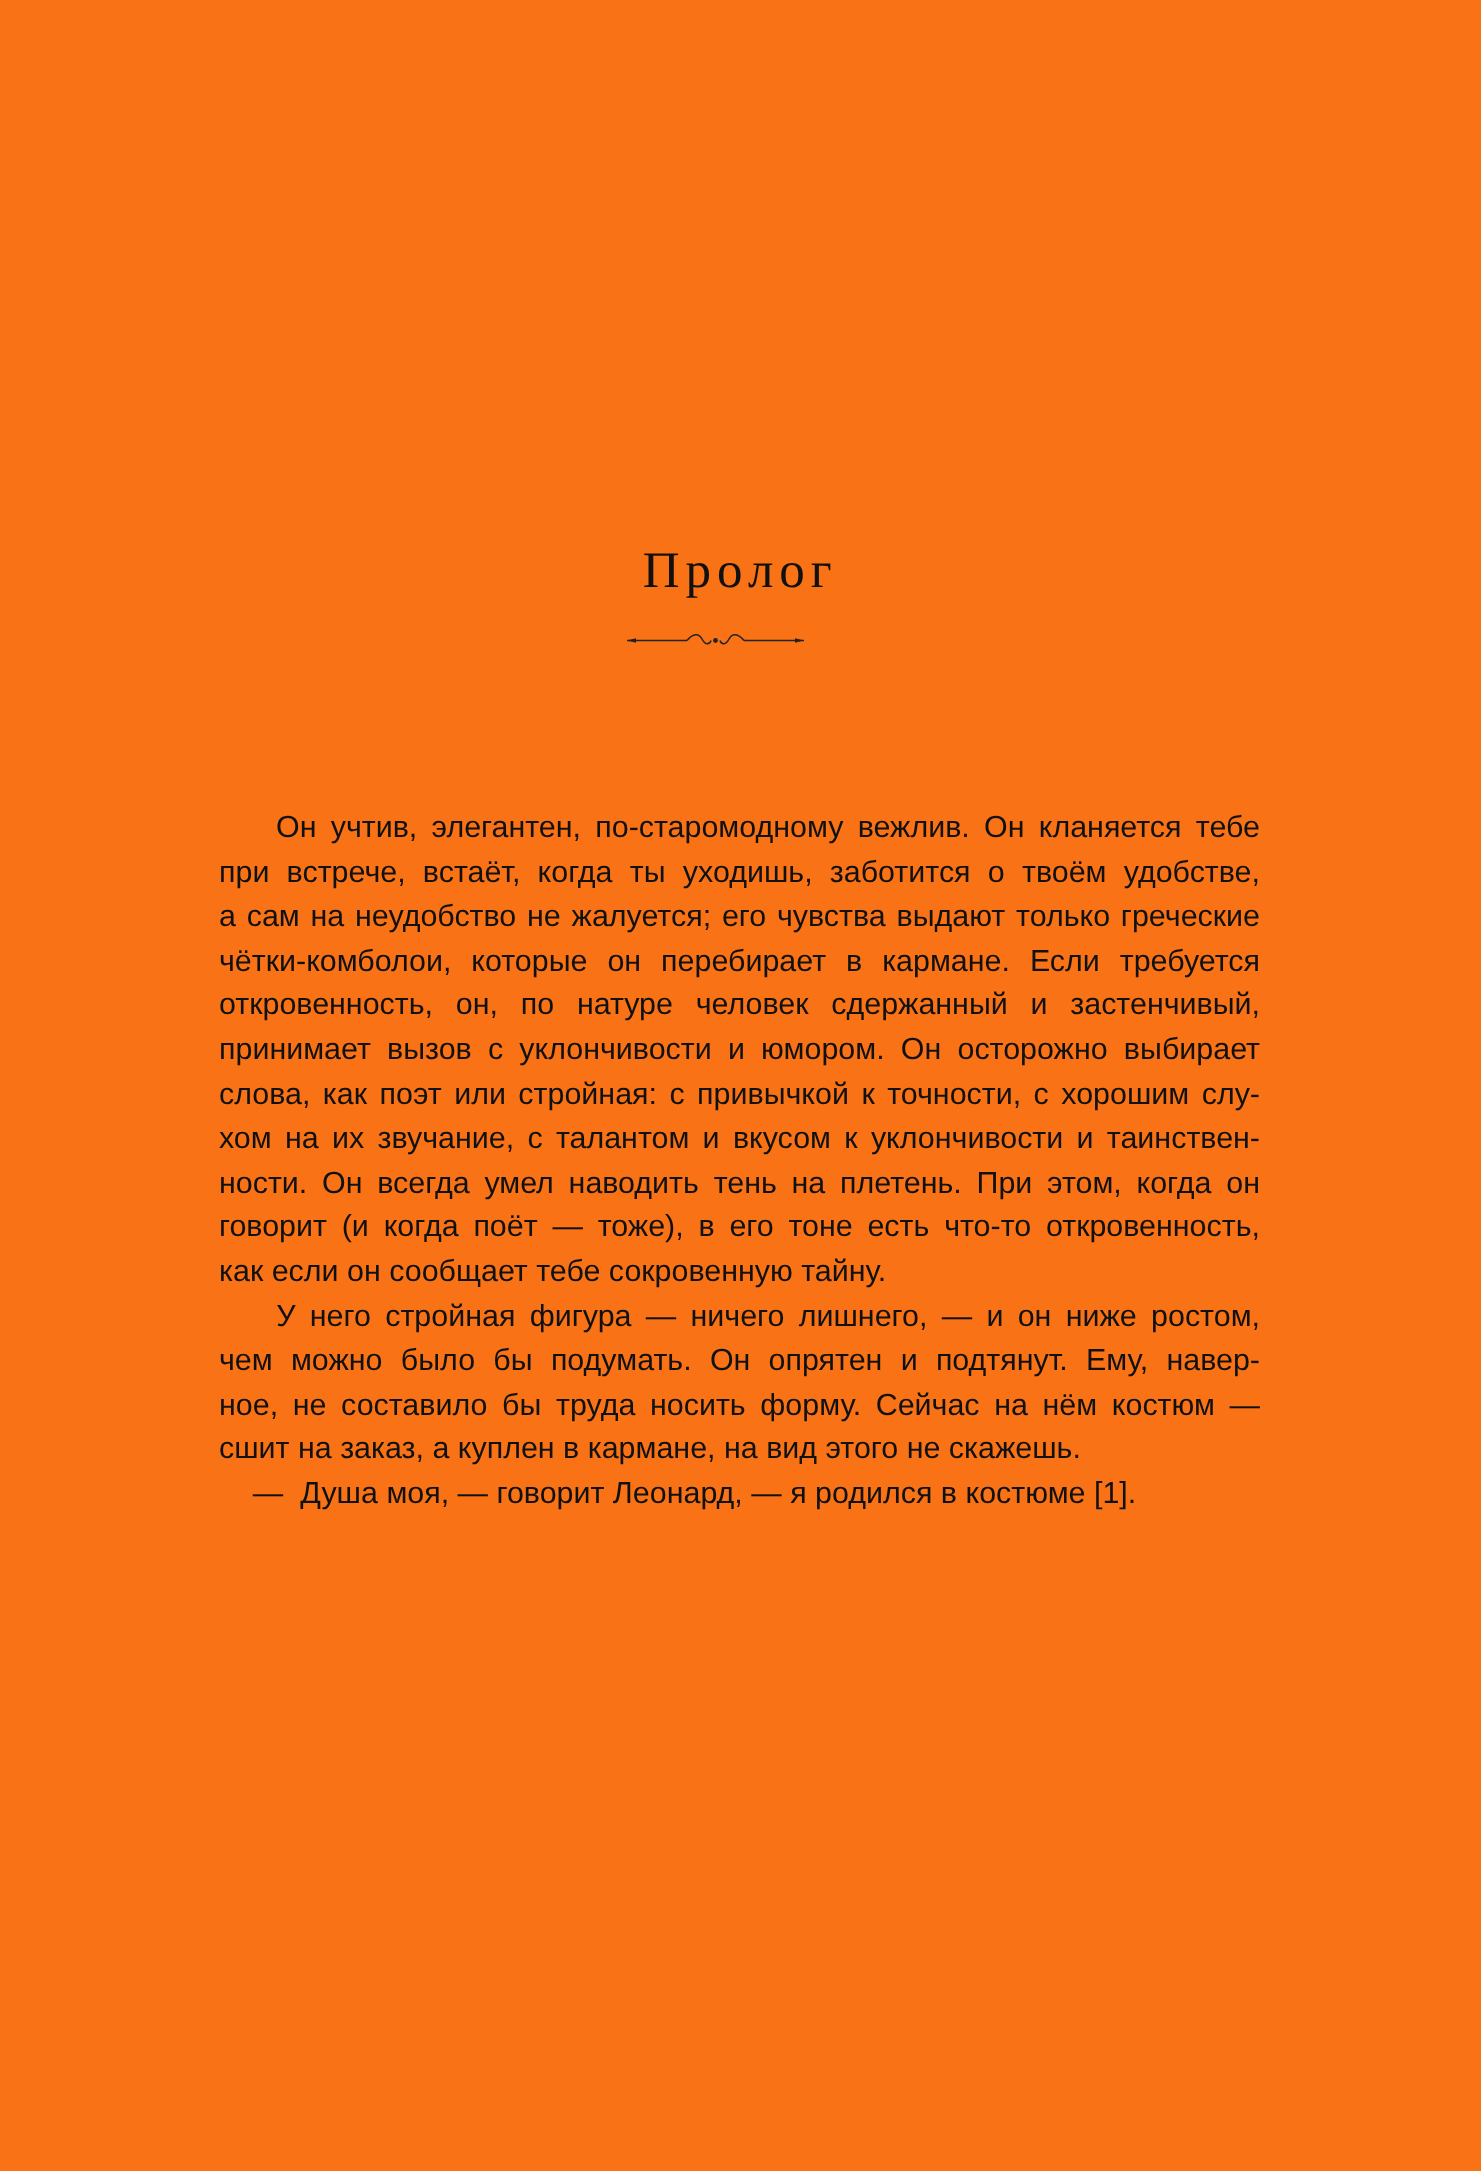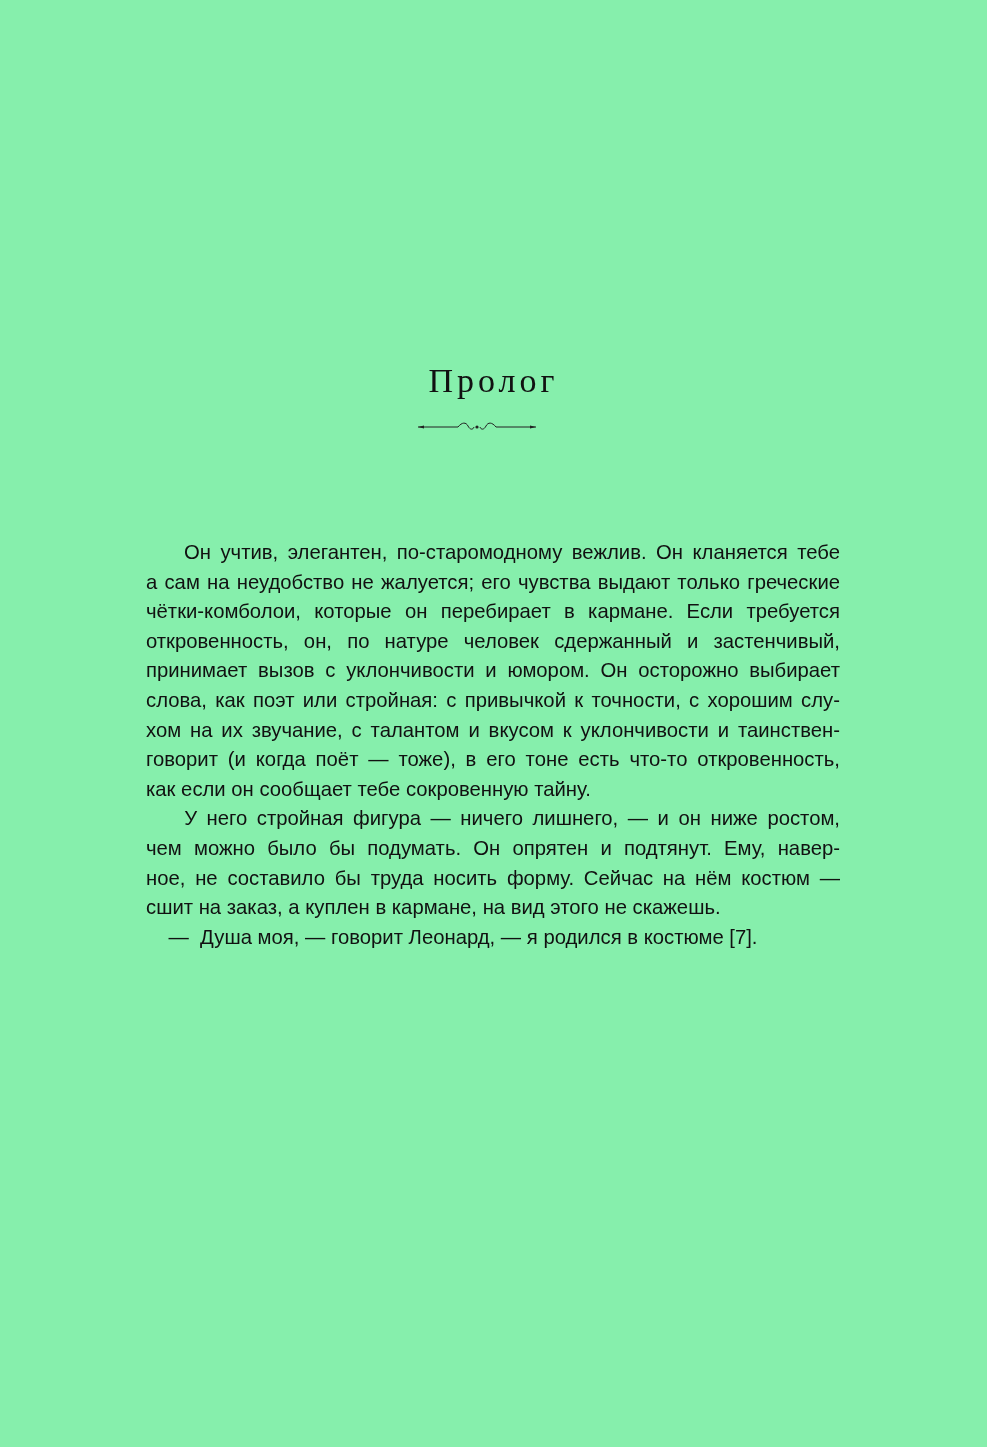--- a/index.html
+++ b/index.html
@@ -1,17 +1,17 @@
 <!DOCTYPE html>
 <html><head>
   <meta charset="utf-8">
   <style>
     html, body { margin: 0; padding: 0; background: #ffffff; }
     body { width: 987px; height: 1447px; position: relative; overflow: hidden; }
-    .page { position: absolute; left: 0; top: 0; width: 987px; height: 1447px; background: #86efac; }
+    .page { position: absolute; left: 0; top: 0; width: 987px; height: 1447px; background: #f97316; }
     .title {
       position: absolute; top: 362px; left: 0; width: 987px; text-align: center;
       font-family: "Liberation Serif", serif; font-size: 34px; letter-spacing: 4px; color: #111;
     }
     .ornament { position: absolute; top: 418px; left: 416px; width: 122px; height: 18px; }
     .body-text {
       position: absolute; top: 538px; left: 146px; width: 694px;
       font-family: Liberation Sans, sans-serif; font-size: 20.3px; line-height: 29.6px;
       color: #111; text-align: justify;
     }
@@ -30,32 +30,34 @@
     <line x1="80" y1="9" x2="120" y2="9" stroke="#222" stroke-width="1"></line>
     <path d="M120 9 L114 7.5 L114 10.5 Z" fill="#222"></path>
     <path d="M42 9 C46 4, 50 4, 52 8 C54 12, 57 12, 58 9" fill="none" stroke="#222" stroke-width="1"></path>
     <circle cx="61" cy="9" r="1.6" fill="#222"></circle>
     <path d="M80 9 C76 4, 72 4, 70 8 C68 12, 65 12, 64 9" fill="none" stroke="#222" stroke-width="1"></path>
   </svg>
 
   <div class="body-text">
     <div>
       <span class="line" style="white-space:pre">    Он учтив, элегантен, по-старомодному вежлив. Он кланяется тебе</span>
+      <span class="line">при встрече, встаёт, когда ты уходишь, заботится о твоём удобстве,</span>
       <span class="line">а сам на неудобство не жалуется; его чувства выдают только греческие</span>
       <span class="line">чётки-комболои, которые он перебирает в кармане. Если требуется</span>
       <span class="line">откровенность, он, по натуре человек сдержанный и застенчивый,</span>
       <span class="line">принимает вызов с уклончивости и юмором. Он осторожно выбирает</span>
       <span class="line">слова, как поэт или стройная: с привычкой к точности, с хорошим слу-</span>
       <span class="line">хом на их звучание, с талантом и вкусом к уклончивости и таинствен-</span>
+      <span class="line">ности. Он всегда умел наводить тень на плетень. При этом, когда он</span>
       <span class="line">говорит (и когда поёт — тоже), в его тоне есть что-то откровенность,</span>
       <span class="line last">как если он сообщает тебе сокровенную тайну.</span>
     </div>
     <div>
       <span class="line" style="white-space:pre">    У него стройная фигура — ничего лишнего, — и он ниже ростом,</span>
       <span class="line">чем можно было бы подумать. Он опрятен и подтянут. Ему, навер-</span>
       <span class="line">ное, не составило бы труда носить форму. Сейчас на нём костюм —</span>
       <span class="line last">сшит на заказ, а куплен в кармане, на вид этого не скажешь.</span>
     </div>
     <div>
-      <span class="line last" style="white-space:pre">    —  Душа моя, — говорит Леонард, — я родился в костюме [7].</span>
+      <span class="line last" style="white-space:pre">    —  Душа моя, — говорит Леонард, — я родился в костюме [1].</span>
     </div>
   </div>
 </div>
 
 </body></html>

